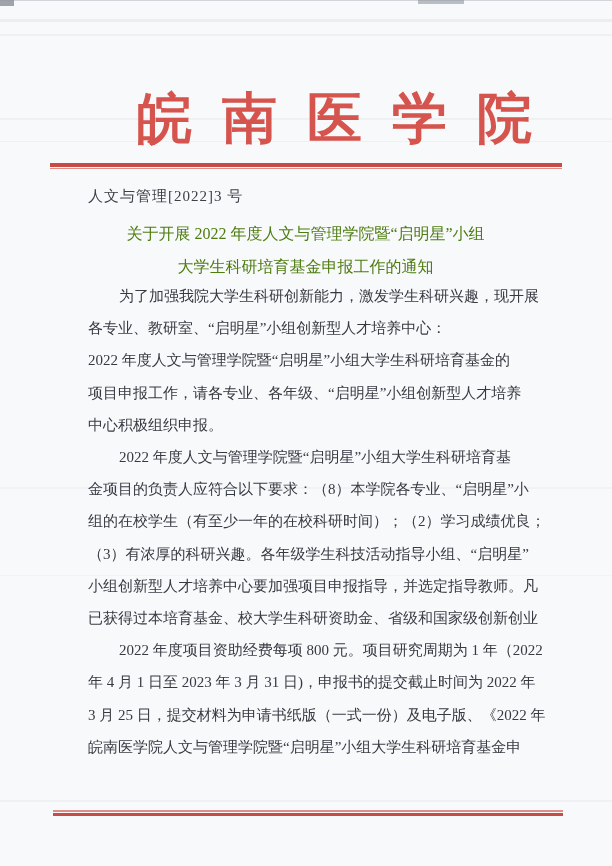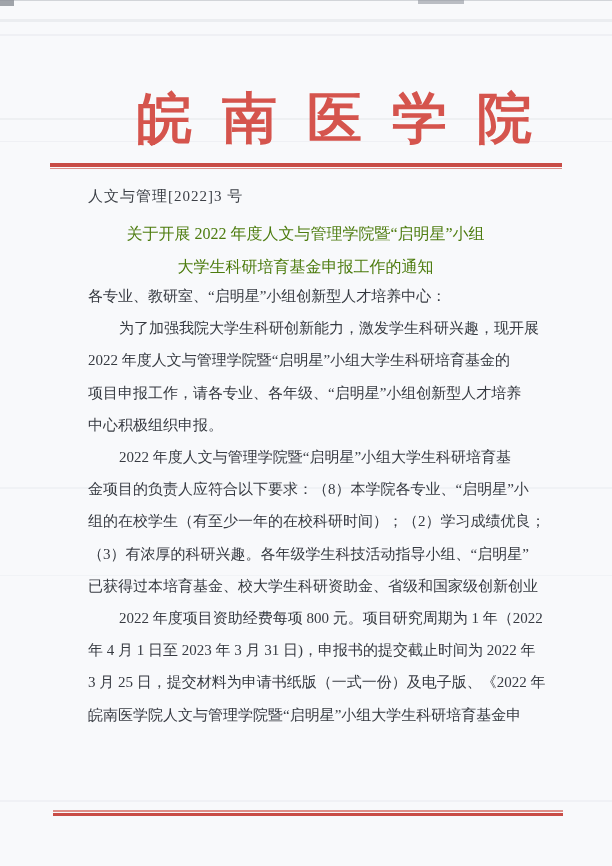--- a/index.html
+++ b/index.html
@@ -105,29 +105,30 @@
   </div>
 
   <div class="doc-number">人文与管理[2022]3 号</div>
 
   <div class="doc-title">
     <div>关于开展 2022 年度人文与管理学院暨“启明星”小组</div>
     <div>大学生科研培育基金申报工作的通知</div>
   </div>
 
   <div class="body-text">
+      <div class="line indent">为了加强我院大学生科研创新能力，激发学生科研兴趣，现开展</div>
       <div class="line">各专业、教研室、“启明星”小组创新型人才培养中心：</div>
-      <div class="line indent">为了加强我院大学生科研创新能力，激发学生科研兴趣，现开展</div>
       <div class="line">2022 年度人文与管理学院暨“启明星”小组大学生科研培育基金的</div>
       <div class="line">项目申报工作，请各专业、各年级、“启明星”小组创新型人才培养</div>
       <div class="line">中心积极组织申报。</div>
       <div class="line indent">2022 年度人文与管理学院暨“启明星”小组大学生科研培育基</div>
       <div class="line">金项目的负责人应符合以下要求：（8）本学院各专业、“启明星”小</div>
       <div class="line">组的在校学生（有至少一年的在校科研时间）；（2）学习成绩优良；</div>
       <div class="line">（3）有浓厚的科研兴趣。各年级学生科技活动指导小组、“启明星”</div>
+      <div class="line">小组创新型人才培养中心要加强项目申报指导，并选定指导教师。凡</div>
       <div class="line">已获得过本培育基金、校大学生科研资助金、省级和国家级创新创业</div>
       <div class="line indent">2022 年度项目资助经费每项 800 元。项目研究周期为 1 年（2022</div>
       <div class="line">年 4 月 1 日至 2023 年 3 月 31 日)，申报书的提交截止时间为 2022 年</div>
       <div class="line">3 月 25 日，提交材料为申请书纸版（一式一份）及电子版、《2022 年</div>
       <div class="line">皖南医学院人文与管理学院暨“启明星”小组大学生科研培育基金申</div>
     </div>
 
   <div class="rule-bottom">
     <div class="thin" style="background: rgb(222, 142, 136);"></div>
     <div class="thick" style="background: rgb(200, 76, 70);"></div>

